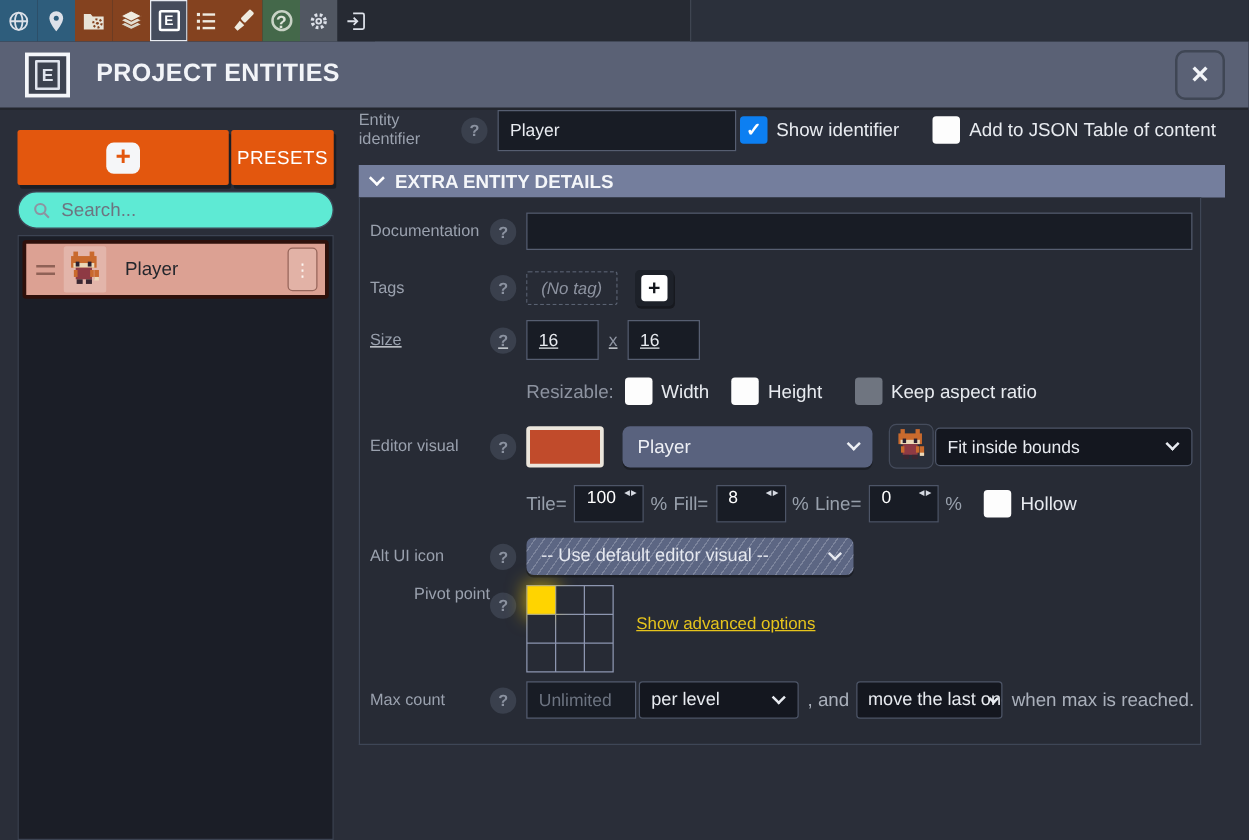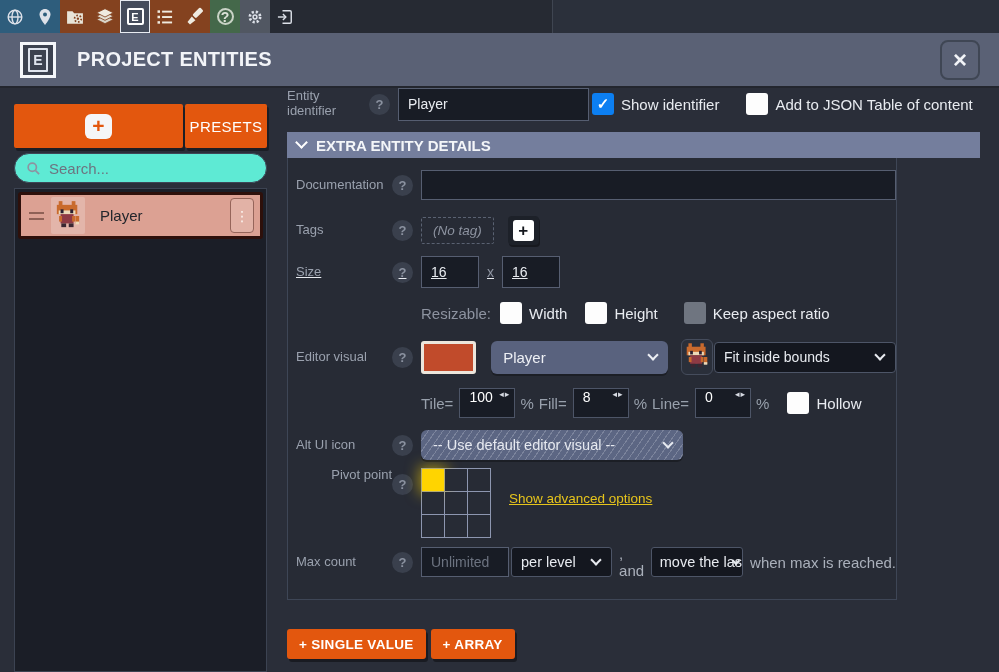--- a/index.html
+++ b/index.html
@@ -53,21 +53,21 @@
   .cb-blue { background:#0c7ff2; color:#fff; font-size:15px; font-weight:bold; display:flex; align-items:center; justify-content:center; }
   .cb-white { background:#fdfdfd; }
   .cb-gray { background:#6f7580; }
   .cb-label { font-size:15px; color:#e8ebf0; margin-left:7px; white-space:nowrap; }
   .id-row .checkbox { margin-left:3px; }
   .gap24 { width:24px; flex-shrink:0; }
   
   .extra-bar { margin-top:10px; height:26px; background:#747e9d; display:flex; align-items:center; color:#f4f6f9; cursor:pointer; }
   .chev-down { width:9px; height:9px; border-right:2.5px solid #fff; border-bottom:2.5px solid #fff; transform:rotate(45deg); margin:-5px 0 0 10px; }
   .extra-title { margin-left:10px; font-size:15px; font-weight:bold; }
-  .details { border:1px solid #3e4656; border-top:none; width:610px; padding:12px 0 20px; background:#272b35; }
+  .details { border:1px solid #3e4656; border-top:none; width:674px; padding:12px 0 20px; background:#272b35; }
   .row { display:flex; align-items:center; padding-left:8px; }
   .row-label { width:96px; font-size:13px; color:#9aa1ae; flex-shrink:0; line-height:1.15; }
   .row .help { margin-right:8px; }
   .in-doc { width:533px; height:30px; }
   .tags-row { margin-top:16px; }
   .tag-chip { border:1px dashed #5a6272; border-radius:2px; padding:5px 11px; font-style:italic; color:#8d93a0; font-size:13.5px; }
   .tag-add { margin-left:14px; width:31px; height:29px; background:#1d2129; border-radius:4px; display:flex; align-items:center; justify-content:center; box-shadow:1px 2px 0 rgba(0,0,0,.4); cursor:pointer; }
   .tag-add-sq { width:21px; height:21px; background:#fff; border-radius:3px; color:#14171d; font-size:17px; font-weight:bold; display:flex; align-items:center; justify-content:center; line-height:1; padding-bottom:1px; }
   .size-row { margin-top:11px;text-decoration:underline; }
   .in-size { width:58px; height:32px; }
@@ -386,22 +386,14 @@
       <div class="and-txt">, and</div>
       <div class="select select-trunc">
         <span>move the last one instead</span>
         <div class="chev"></div>
       </div>
       <div class="suffix">when max is reached.</div>
     </div>
 
   </div>
 
-  <div class="footer-btns">
-    <div class="btn-orange2">
-      <span>+ SINGLE VALUE</span>
-    </div>
-    <div class="btn-orange2">
-      <span>+ ARRAY</span>
-    </div>
-  </div>
 
 </div>
 
 </body></html>

